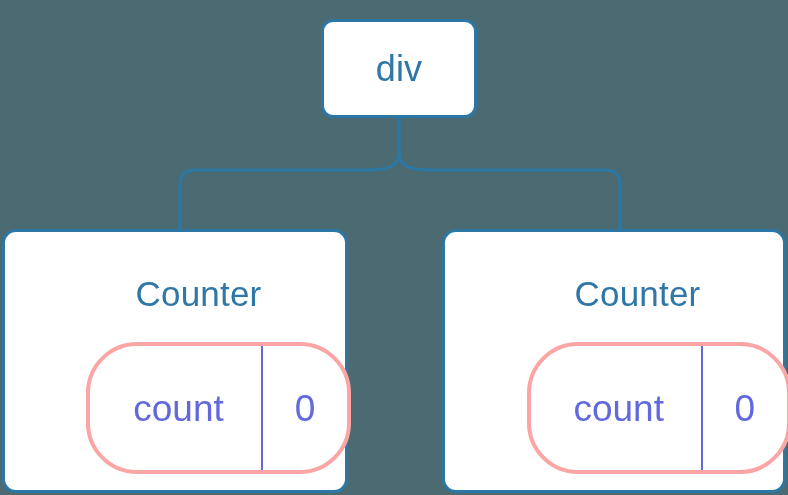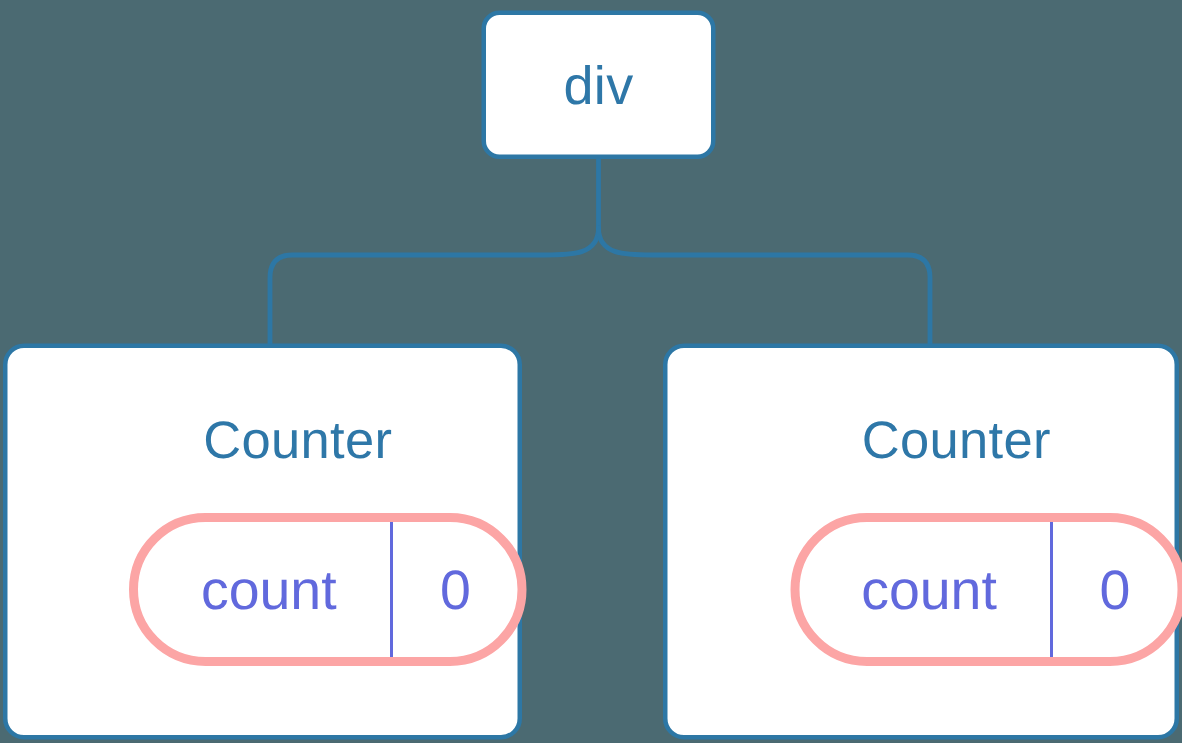--- a/index.html
+++ b/index.html
@@ -37,21 +37,21 @@
     border: 3px solid #2d77a5;
     border-radius: 12px;
     box-sizing: border-box;
     display: flex;
     flex-direction: column;
     align-items: center;
   }
 
   .node-root {
     left: 321px;
-    top: 7px;
+    top: 19px;
     width: 156px;
     height: 99px;
     justify-content: center;
   }
 
   .node-root .node-title {
     font-size: 36px;
     color: #2e77a8;
     line-height: 1;
     letter-spacing: 0.2px;
@@ -79,24 +79,24 @@
   .node-child .node-title {
     font-size: 35px;
     color: #2e77a8;
     line-height: 1;
     letter-spacing: 0.2px;
   }
 
   
   .state-pill {
     margin-top: 31px;
-    height: 102px;
+    height: 132px;
     display: flex;
     align-items: stretch;
-    border: 6px solid #fca5a5;
+    border: 4px solid #fca5a5;
     border-radius: 51px;
     box-sizing: border-box;
     background: #ffffff;
     overflow: hidden;
   }
 
   .state-key,
   .state-val {
     display: flex;
     align-items: center;

